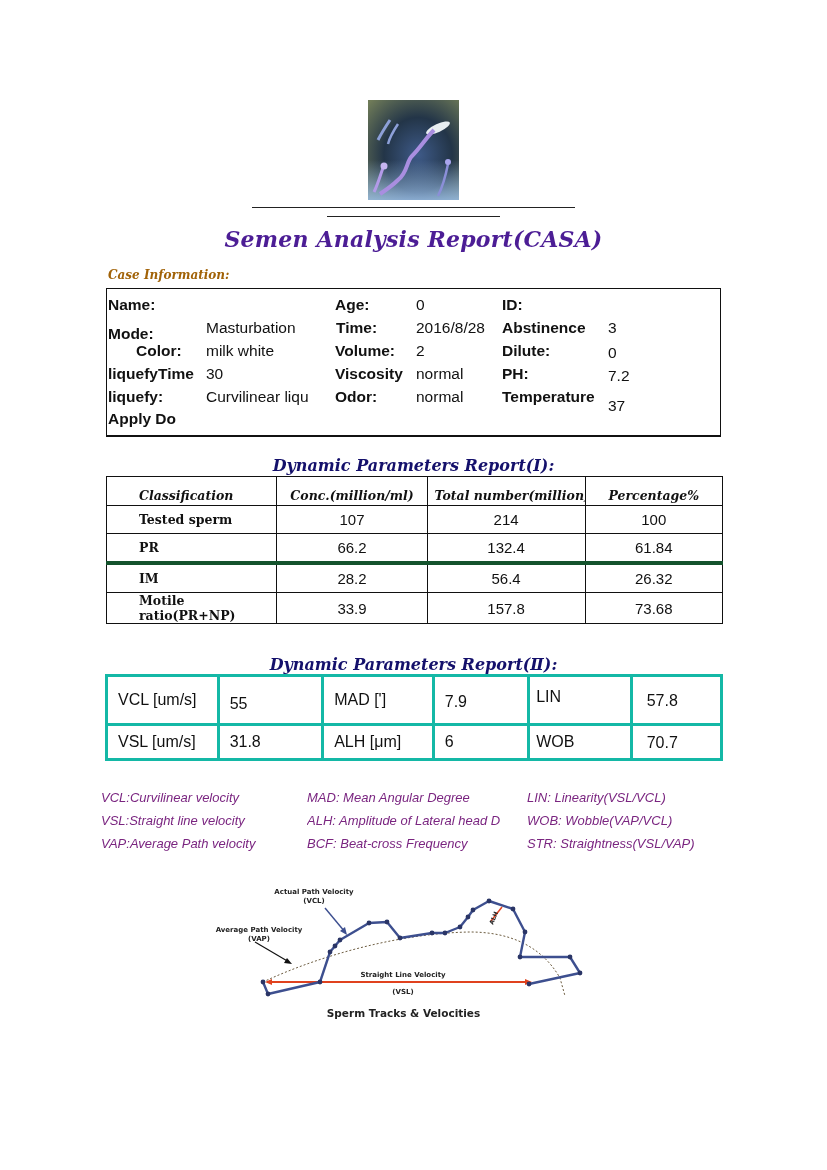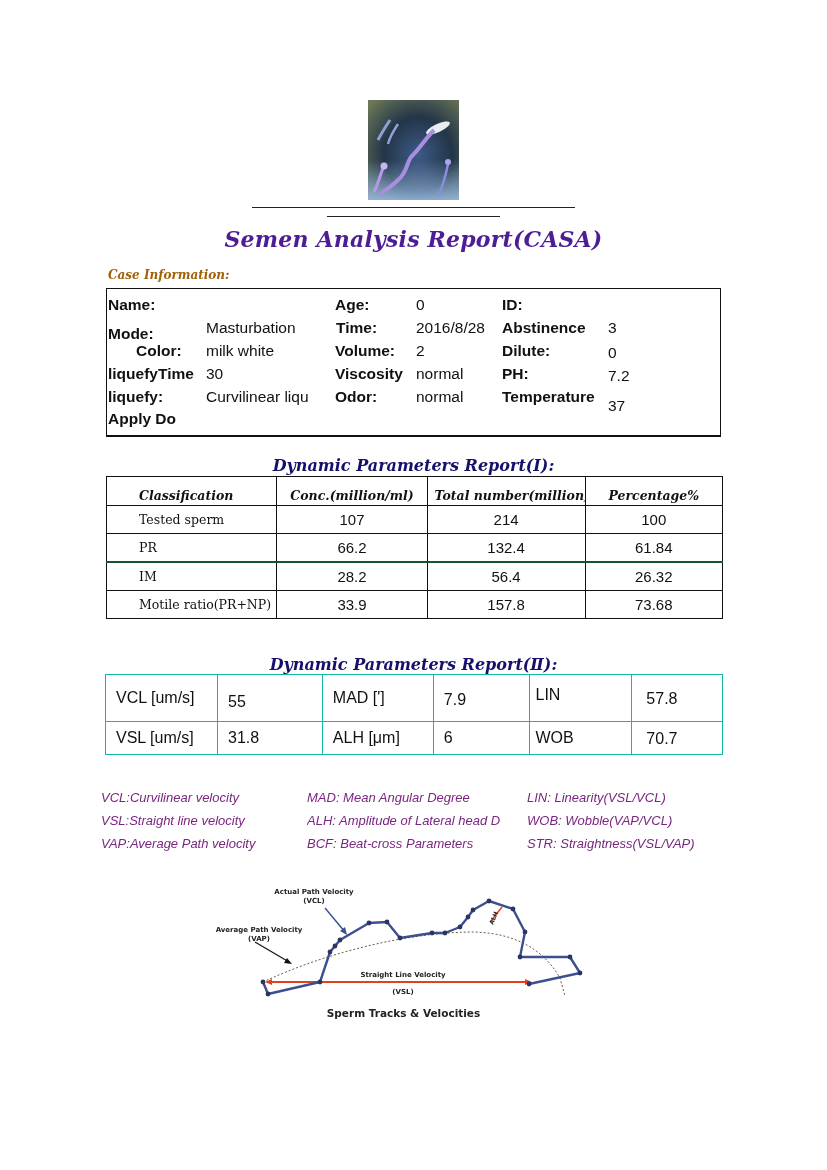--- a/index.html
+++ b/index.html
@@ -18,28 +18,28 @@
   .case-box { left: 106px; top: 288px; width: 613px; height: 146px; border: 1px solid #111; border-bottom: 2px solid #111; }
   .ci { position: absolute; font-size: 15.5px; white-space: nowrap; overflow: hidden; }
   .ci.b { font-weight: bold; }
 
   .section-title { left: 0; width: 827px; text-align: center; font-family: "DejaVu Serif", serif; font-style: italic; font-weight: bold; font-size: 16px; color: #14106b; }
 
   
   table { border-collapse: collapse; position: absolute; }
   .t1 { left: 106px; top: 476px; width: 617px; }
   .t1 td { border: 1px solid #111; height: 27px; padding: 0; font-size: 15px; text-align: center; }
-  .t1 td.cls { text-align: left; padding-left: 32px; font-family: "DejaVu Serif", serif; font-weight: normal; font-size: 12.5px; }
+  .t1 td.cls { text-align: left; padding-left: 32px; font-family: "DejaVu Serif", serif; font-weight: bold; font-size: 12.5px; }
   .t1 tr.hdr td { font-family: "DejaVu Serif", serif; font-style: italic; font-weight: bold; font-size: 12.5px; height: 26px; vertical-align: bottom; padding-bottom: 2px; }
   .t1 tr.hdr td.cls { font-weight: normal; font-style: italic; font-weight: bold; }
-  .t1 tr.thick td { border-bottom: 2px solid #14532d; }
+  .t1 tr.thick td { border-bottom: 4px solid #14532d; }
 
   
   .t2 { left: 105px; top: 674px; width: 618px; }
-  .t2 td { border: 1px solid #14b8a6; font-size: 16px; padding: 0 0 0 10px; text-align: left; }
+  .t2 td { border: 3px solid #14b8a6; font-size: 16px; padding: 0 0 0 10px; text-align: left; }
   .t2 tr.r1 td { height: 38px; }
   .t2 tr.r2 td { height: 30px; }
   .t2 tr.r3 td { height: 33px; }
 
   .legend { font-style: italic; font-size: 13px; color: #7a2580; white-space: nowrap; }
 
   
   #diagram { left: 205px; top: 878px; width: 400px; height: 150px; }
   .dg-label { font-family: "DejaVu Sans", sans-serif; font-weight: bold; font-size: 7px; fill: #222; }
   .dg-caption { left: 0; width: 807px; top: 1007px; text-align: center; font-family: "DejaVu Sans", sans-serif; font-weight: bold; font-size: 10.5px; color: #222; }
@@ -189,21 +189,21 @@
     <td style="padding-top:2px;padding-left:14px;">70.7</td>
   </tr>
 </tbody>
   </table>
 
 <div class="abs legend" style="left:101px;top:790px;">VCL:Curvilinear velocity</div>
 <div class="abs legend" style="left:101px;top:813px;">VSL:Straight line velocity</div>
 <div class="abs legend" style="left:101px;top:836px;">VAP:Average Path velocity</div>
 <div class="abs legend" style="left:307px;top:790px;">MAD: Mean Angular Degree</div>
 <div class="abs legend" style="left:307px;top:813px;width:204px;overflow:hidden;">ALH: Amplitude of Lateral head D</div>
-<div class="abs legend" style="left:307px;top:836px;">BCF: Beat-cross Parameters</div>
+<div class="abs legend" style="left:307px;top:836px;">BCF: Beat-cross Frequency</div>
 <div class="abs legend" style="left:527px;top:790px;">LIN: Linearity(VSL/VCL)</div>
 <div class="abs legend" style="left:527px;top:813px;">WOB: Wobble(VAP/VCL)</div>
 <div class="abs legend" style="left:527px;top:836px;">STR: Straightness(VSL/VAP)</div>
 
 <div id="diagram" class="abs">
   <svg width="400" height="150" viewBox="0 0 400 150">
 
     <path d="M58 104 C120 75, 200 55, 265 54 C300 54, 335 65, 355 100 L 360 118" stroke="#5b4a2a" stroke-width="0.9" stroke-dasharray="2 2" fill="none"></path>
 
     <line id="vslLine" x1="62" y1="104" x2="325" y2="104" stroke-width="2" stroke="#e0421e"></line>

